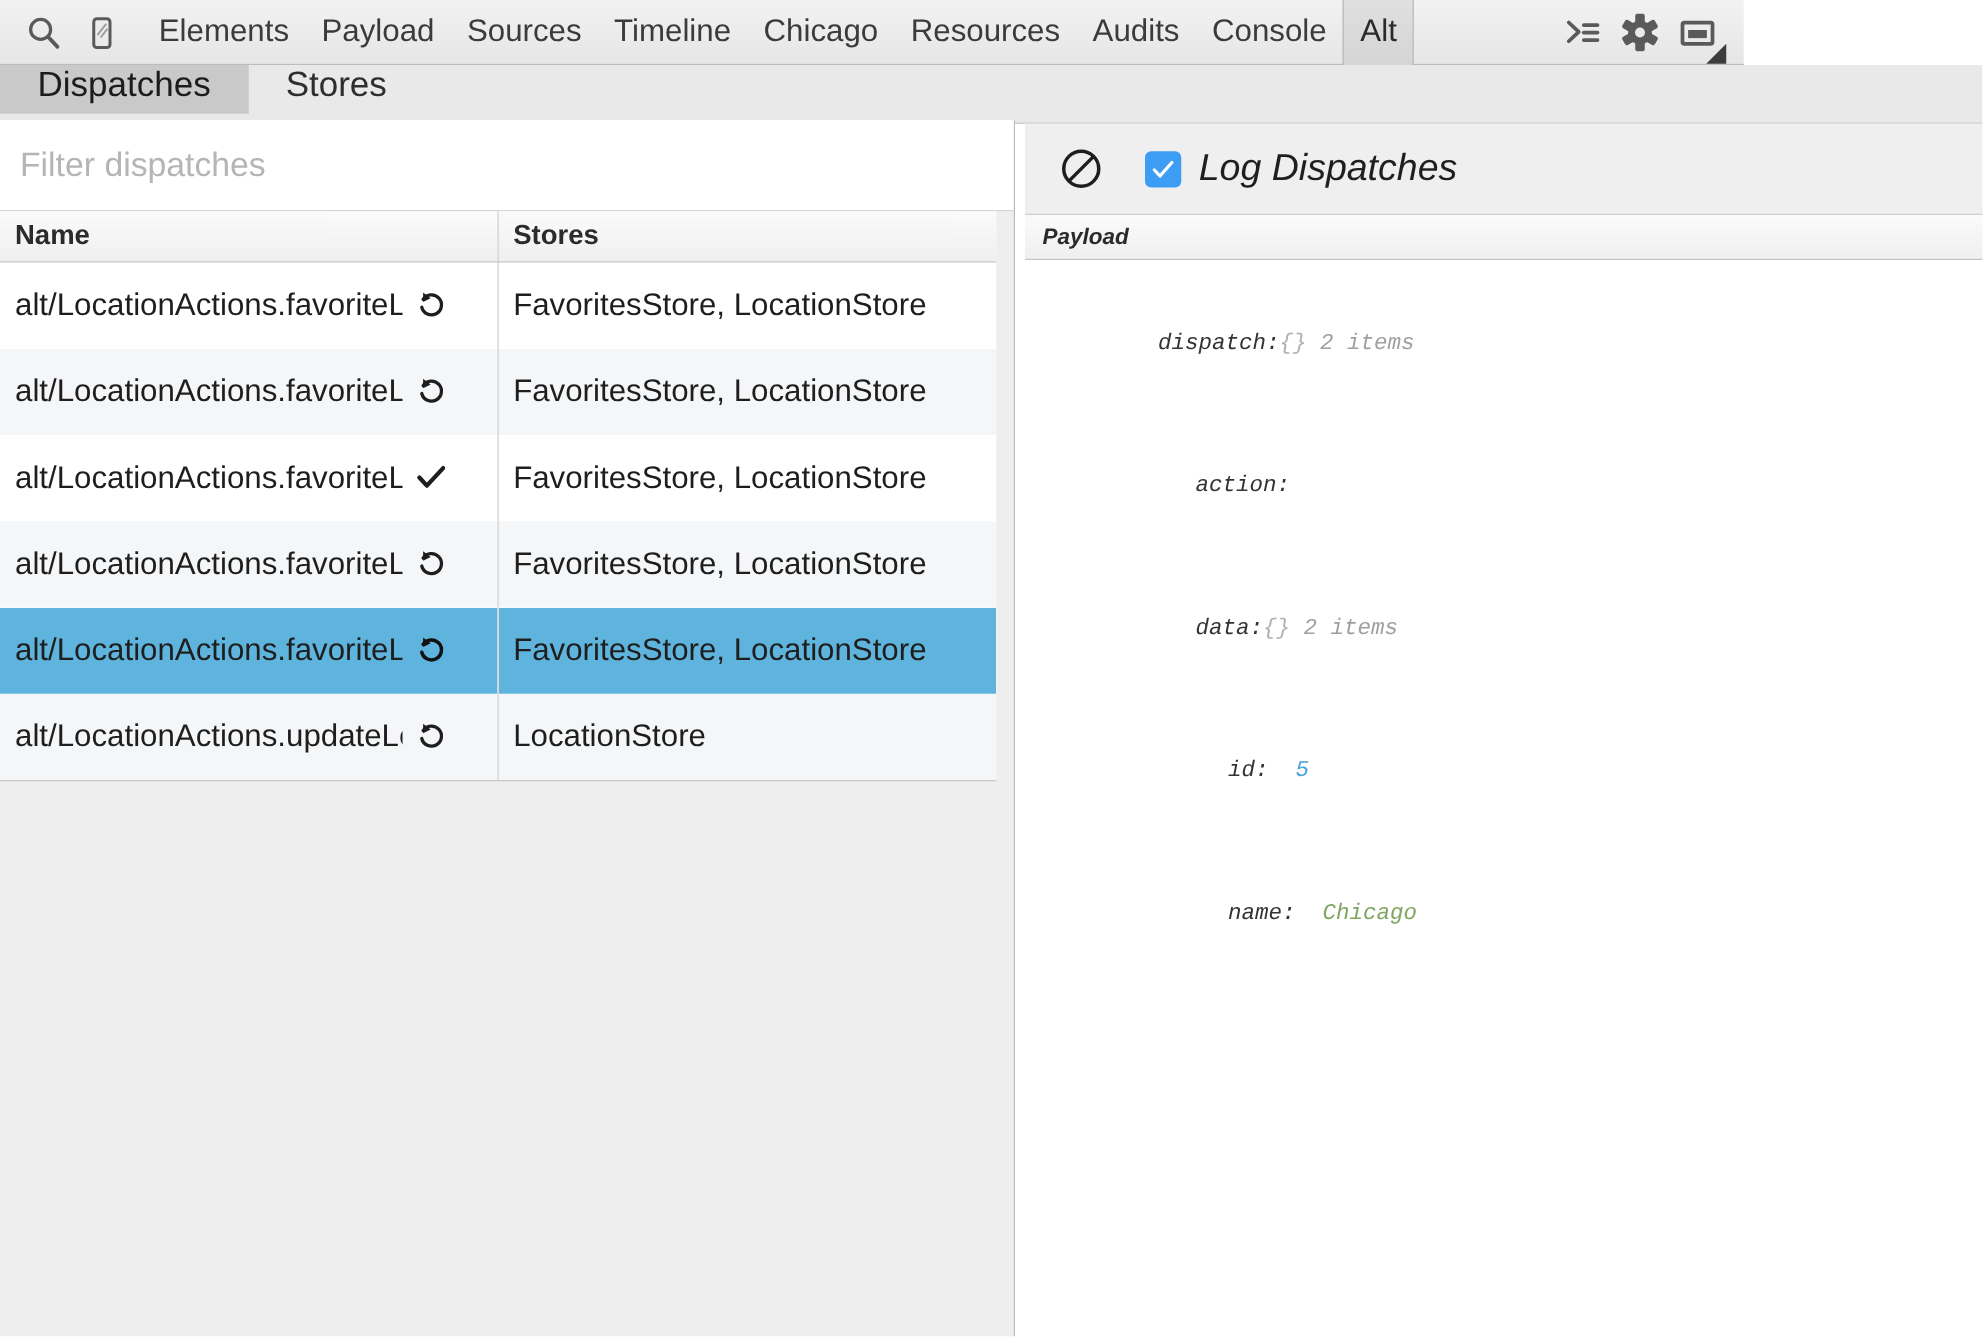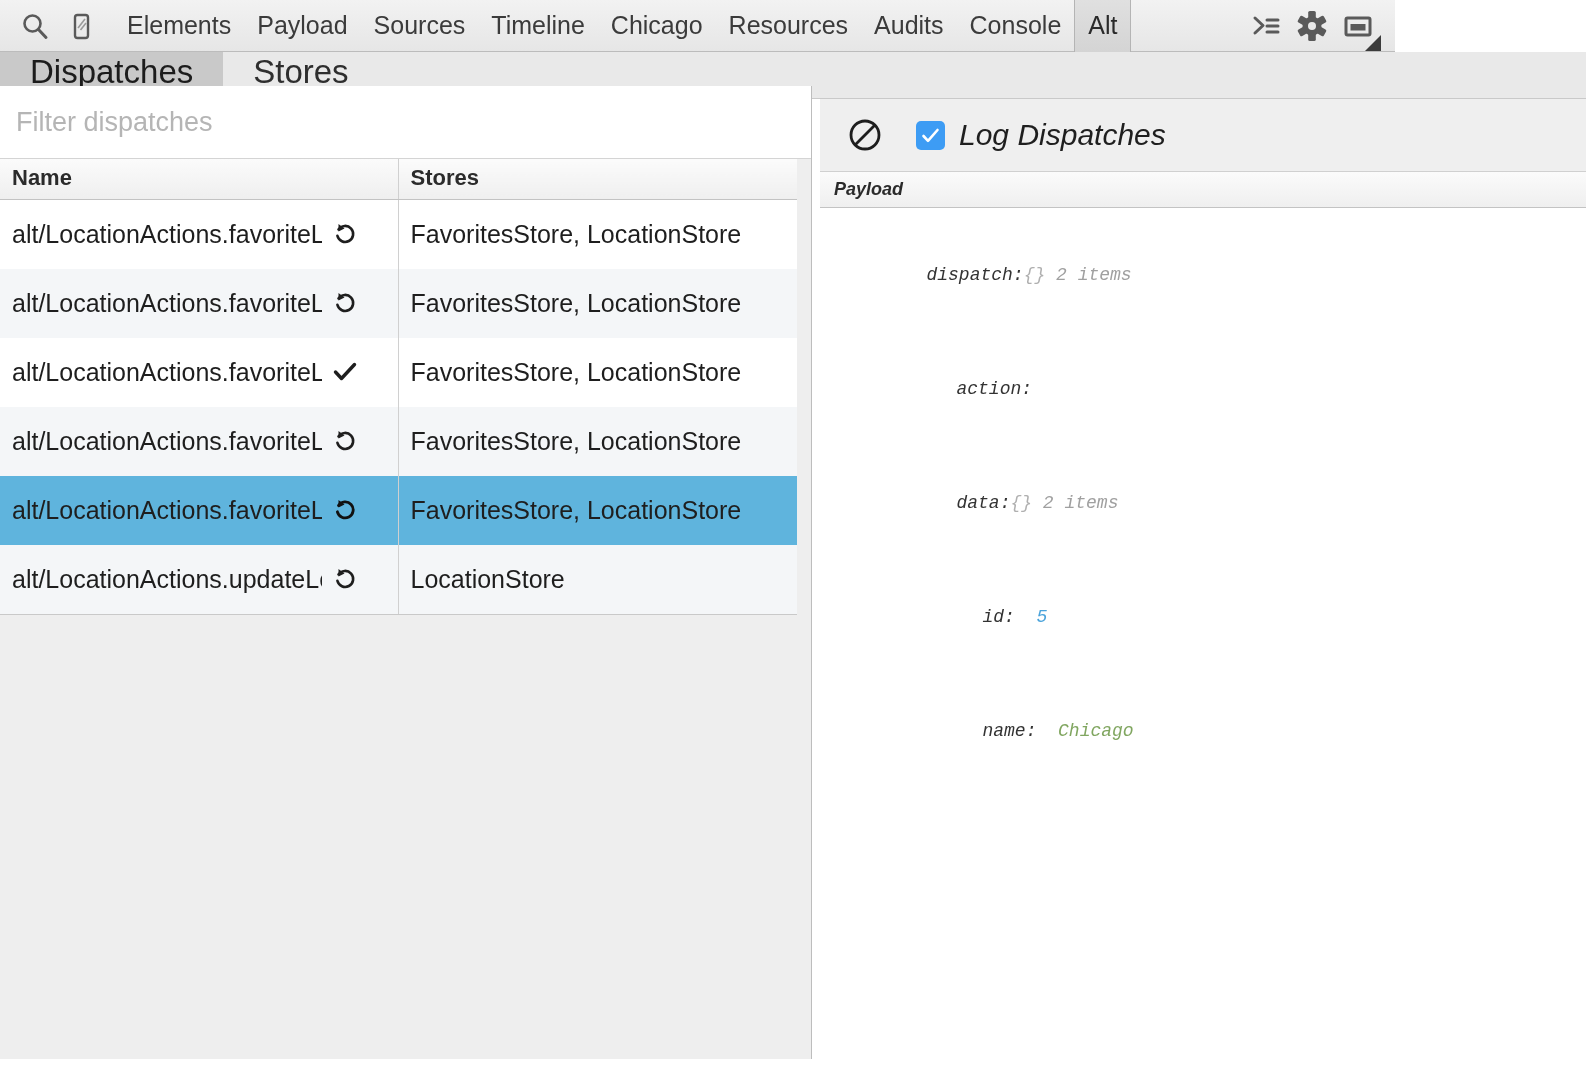--- a/index.html
+++ b/index.html
@@ -88,39 +88,38 @@
     height: 47px;
     box-sizing: border-box;
     background: #e9e9e9;
     border-bottom: 1px solid #c9c9c9;
     display: flex;
     align-items: stretch;
   }
 
   .panel-tab {
     display: flex;
-    align-items: center;
     justify-content: center;
     padding: 0 30px;
-    font-size: 33px;
+    font-size: 28px;
     color: #2e2e2e;
     cursor: pointer;
     box-sizing: border-box;
     height: 39px;
     white-space: nowrap;
   }
   .panel-tab.active {
     background: #c9c9c9;
     color: #1c1c1c;
   }
 
   
   .left-pane {
     position: absolute;
-    left: 0; top: 86px;
+    left: 0; top: 96px;
     width: 812px;
     height: 973px;
     box-sizing: border-box;
     background: #eeeeee;
     border-right: 1px solid #bdbdbd;
     overflow: hidden;
   }
 
   .filter-bar {
     height: 73px;

